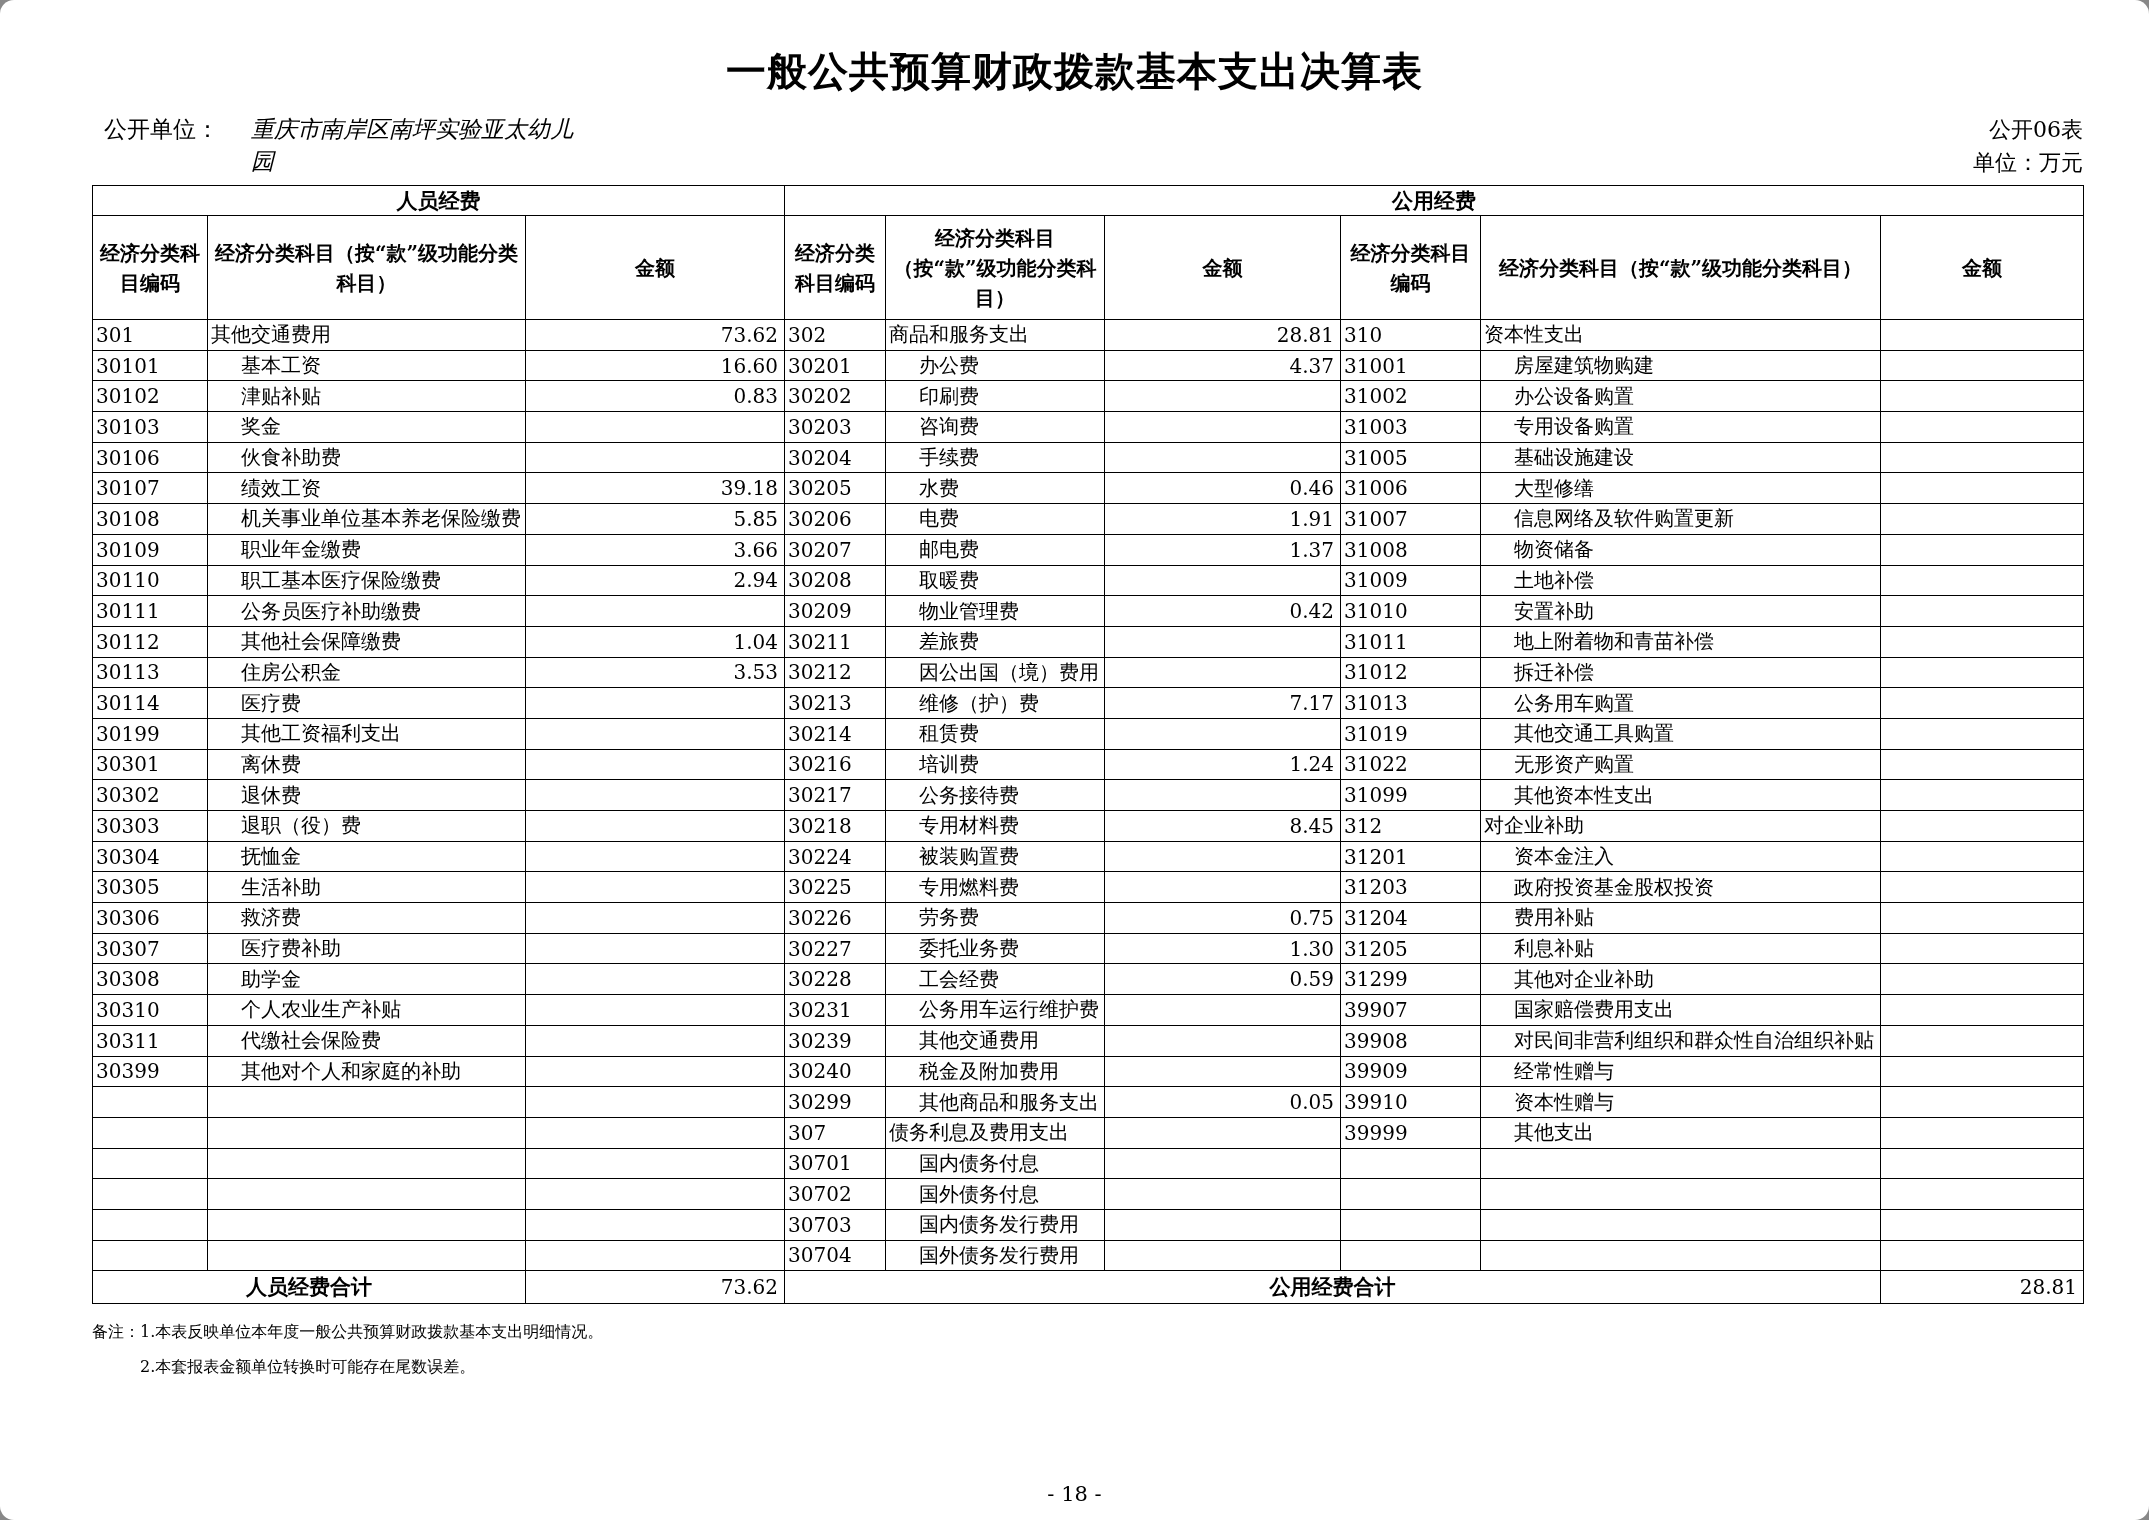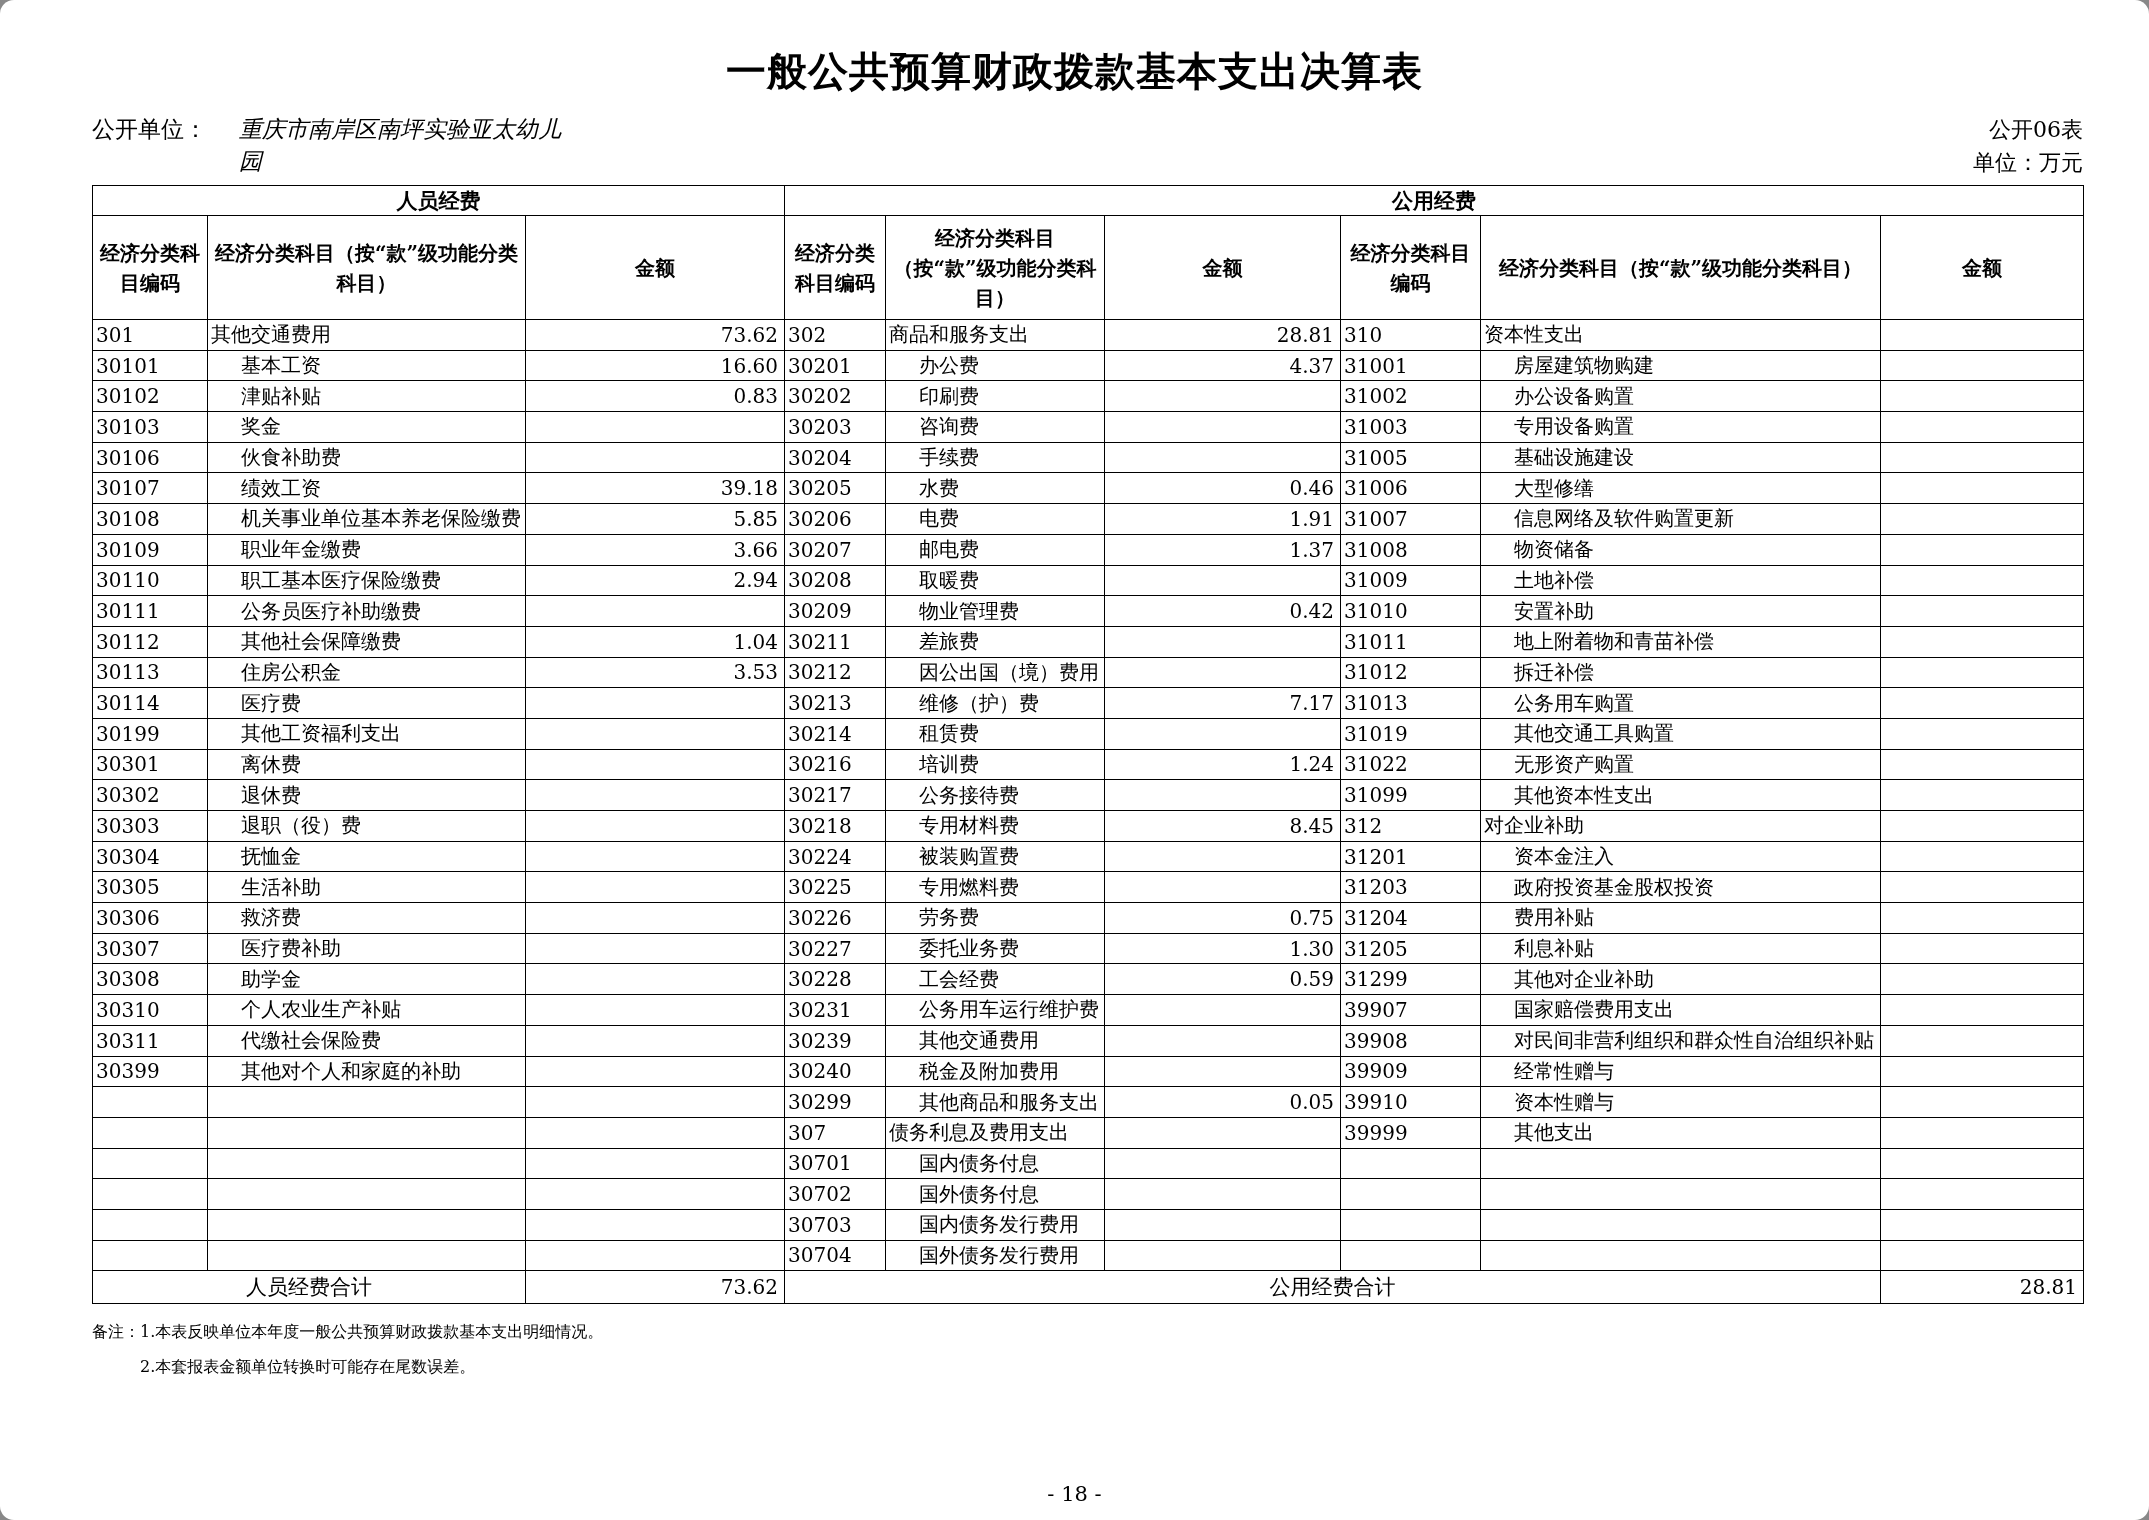--- a/index.html
+++ b/index.html
@@ -20,21 +20,21 @@
     padding-top: 44px;
     letter-spacing: 1px;
   }
   .info-row {
     display: flex;
     justify-content: space-between;
     align-items: flex-start;
     padding: 14px 66px 0 92px;
   }
   .publisher { display: flex; font-size: 23px; line-height: 32px; }
-  .publisher-label { white-space: nowrap; }
+  .publisher-label { white-space: nowrap; margin-left: 12px; }
   .publisher-name { width: 330px; margin-left: 32px; font-style: italic; }
   .doc-meta { text-align: right; font-size: 22px; line-height: 33px; }
   table.main {
     table-layout: fixed;
     border-collapse: collapse;
     width: 1991px;
     margin-left: 92px;
     margin-top: 6px;
     font-size: 20px;
   }
@@ -56,21 +56,21 @@
     font-weight: bold;
     padding: 2px 4px;
     line-height: 30px;
   }
   tr.data td { height: 30.7px; }
   td.code { text-align: left; padding-left: 3px; }
   td.subject { text-align: left; padding-left: 3px; }
   td.subject.sub { padding-left: 33px; }
   td.amount { text-align: right; padding-right: 6px; }
   tr.total td { height: 33px; }
-  tr.total td.tlabel { text-align: center; font-weight: normal; font-size: 21px; }
+  tr.total td.tlabel { text-align: center; font-weight: bold; font-size: 21px; }
   tr.total td.amount { font-weight: normal; }
   .notes {
     display: flex;
     padding-left: 92px;
     padding-top: 10px;
     font-size: 16px;
     line-height: 35px;
   }
   .notes-label { white-space: nowrap; }
   .page-number {

